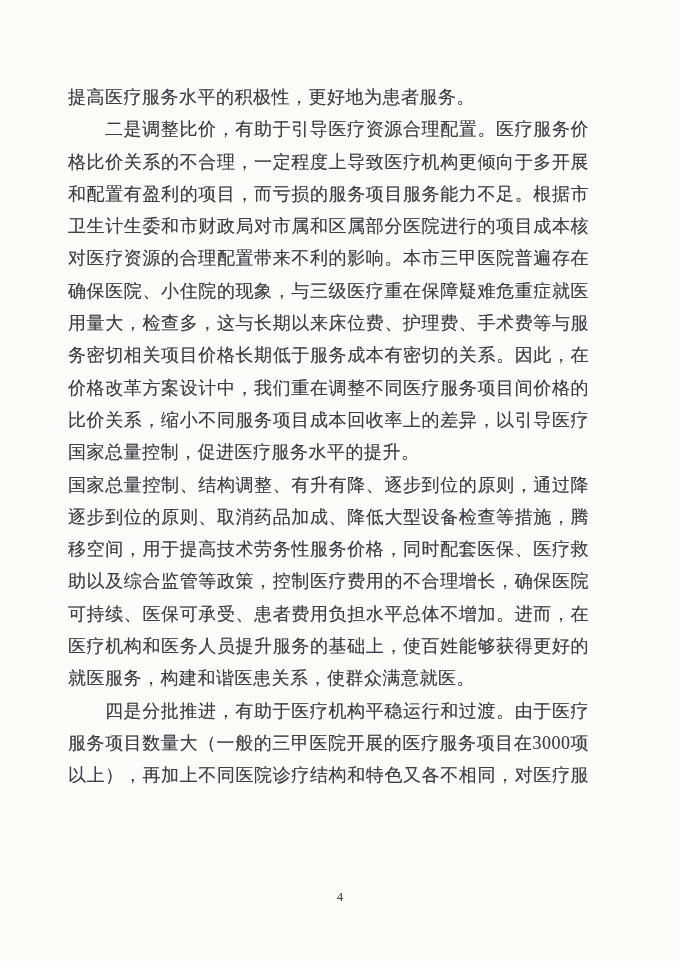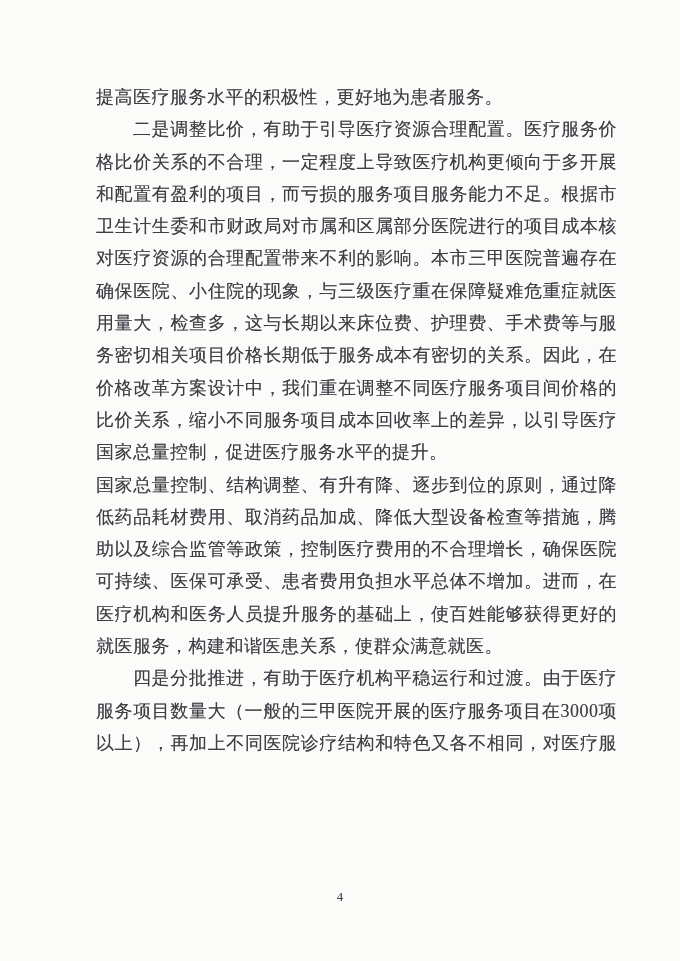--- a/index.html
+++ b/index.html
@@ -15,21 +15,21 @@
   }
   .page {
     position: relative;
     width: 680px;
     height: 961px;
     background: #fbfbfa;
     box-sizing: border-box;
   }
   .content {
     position: absolute;
-    left: 96px;
+    left: 68px;
     top: 81px;
     width: 521px;
   }
   .paragraph {
     margin: 0;
     padding: 0;
   }
   .line {
     height: 32.3px;
     line-height: 32.3px;
@@ -80,21 +80,22 @@
       <div class="line">确保医院、小住院的现象，与三级医疗重在保障疑难危重症就医</div>
       <div class="line">用量大，检查多，这与长期以来床位费、护理费、手术费等与服</div>
       <div class="line">务密切相关项目价格长期低于服务成本有密切的关系。因此，在</div>
       <div class="line">价格改革方案设计中，我们重在调整不同医疗服务项目间价格的</div>
       <div class="line">比价关系，缩小不同服务项目成本回收率上的差异，以引导医疗</div>
       <div class="line end">国家总量控制，促进医疗服务水平的提升。</div>
     </div>
 
     <div class="paragraph">
       <div class="line">国家总量控制、结构调整、有升有降、逐步到位的原则，通过降</div>
-      <div class="line">低药品耗材费用、取消药品加成、降低大型设备检查等措施，腾</div>
+      <div class="line">逐步到位的原则、取消药品加成、降低大型设备检查等措施，腾</div>
+      <div class="line">移空间，用于提高技术劳务性服务价格，同时配套医保、医疗救</div>
       <div class="line">助以及综合监管等政策，控制医疗费用的不合理增长，确保医院</div>
       <div class="line">可持续、医保可承受、患者费用负担水平总体不增加。进而，在</div>
       <div class="line">医疗机构和医务人员提升服务的基础上，使百姓能够获得更好的</div>
       <div class="line end">就医服务，构建和谐医患关系，使群众满意就医。</div>
     </div>
 
     <div class="paragraph">
       <div class="line ind">四是分批推进，有助于医疗机构平稳运行和过渡。由于医疗</div>
       <div class="line">服务项目数量大（一般的三甲医院开展的医疗服务项目在3000项</div>
       <div class="line">以上），再加上不同医院诊疗结构和特色又各不相同，对医疗服</div>

